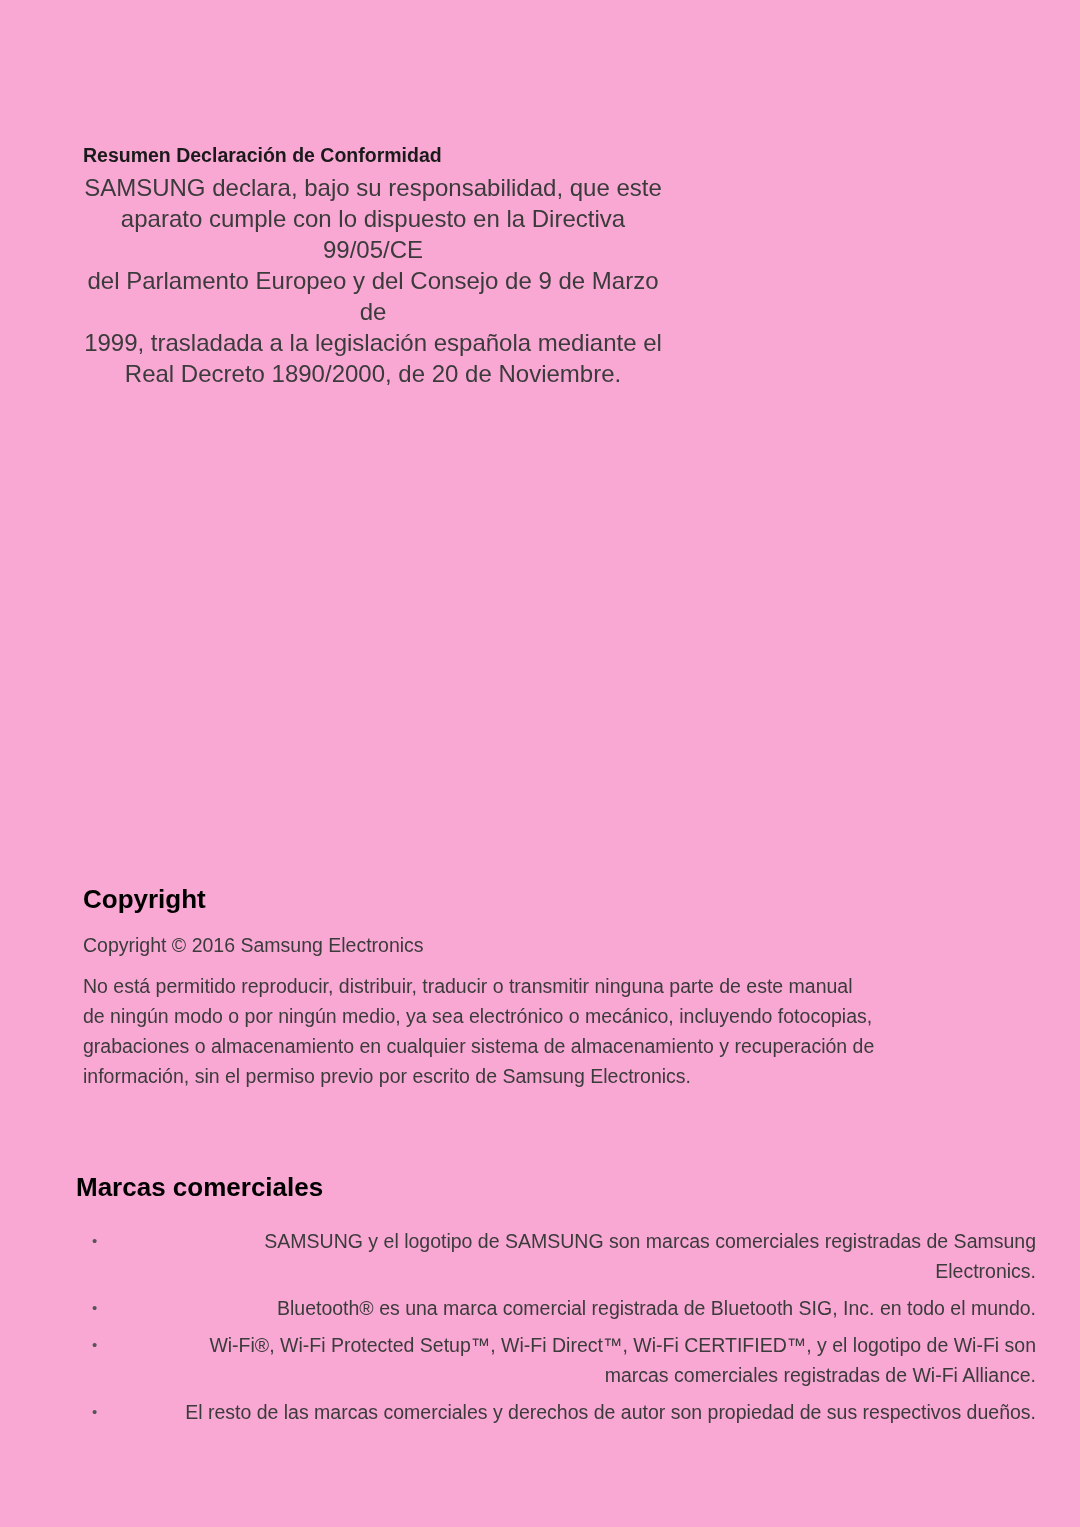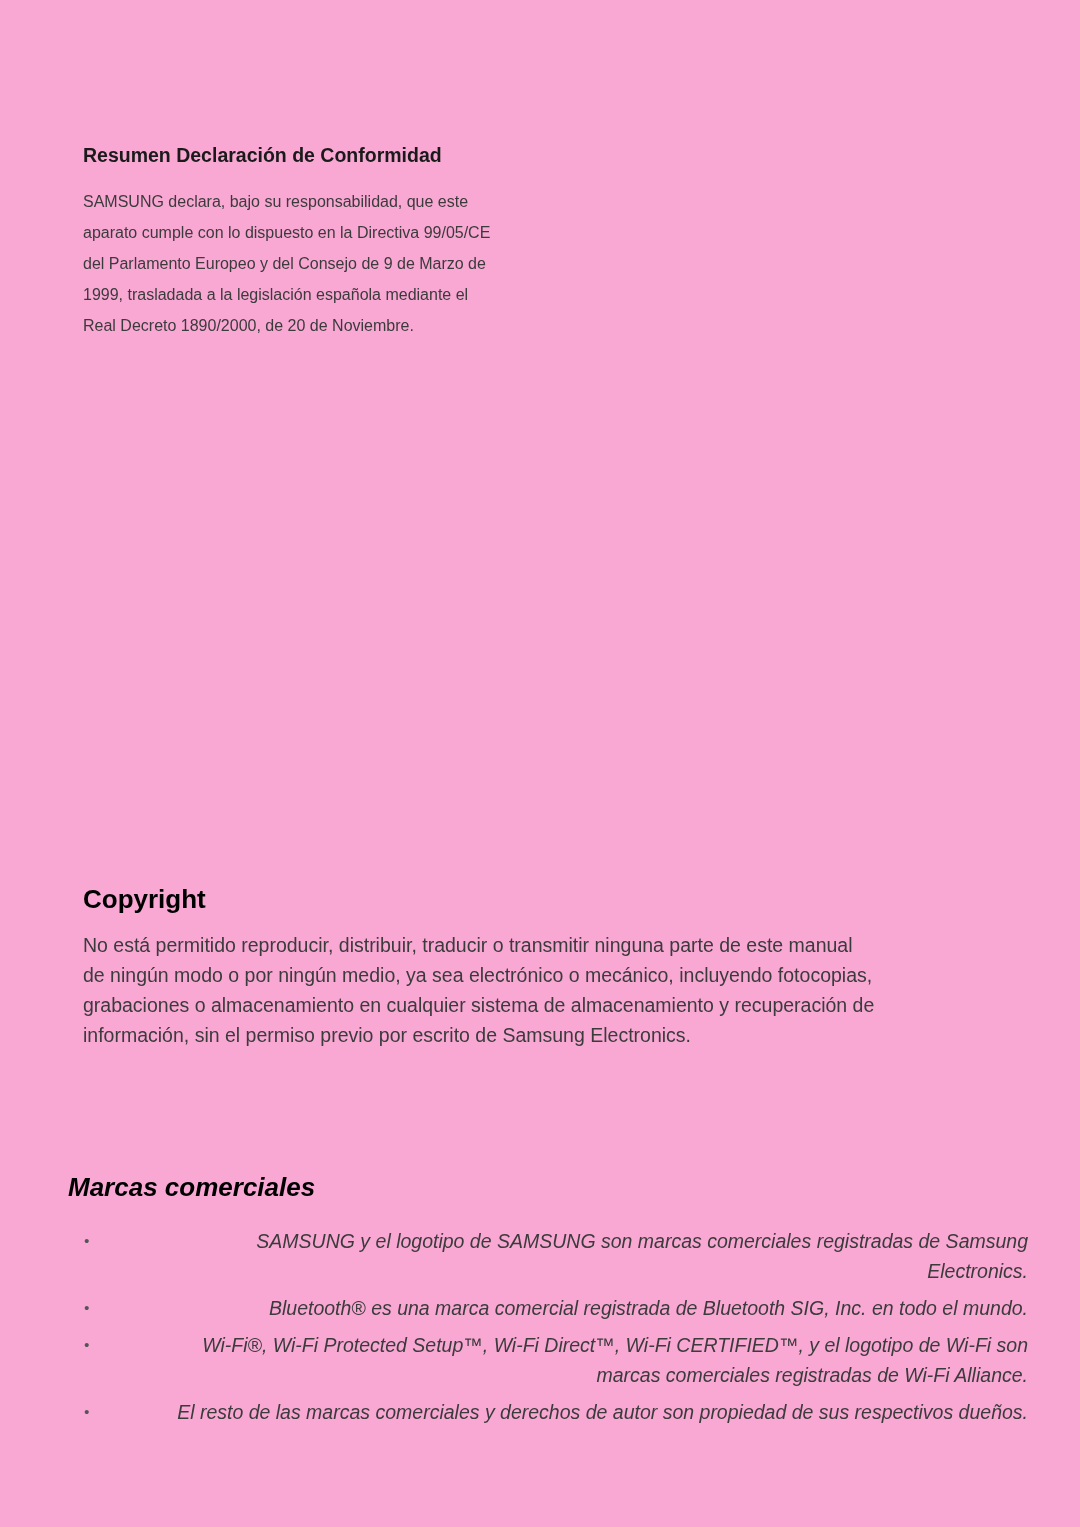--- a/index.html
+++ b/index.html
@@ -28,24 +28,25 @@
       width: 580px;
     }
     .conformity-heading {
       margin: 0;
       font-size: 19.5px;
       font-weight: bold;
       color: #1a1a1a;
       line-height: 31px;
     }
     .conformity-body {
-      margin: 15px 0 0 0;
-      font-size: 16px;
+      margin: 1px 0 0 0;
+      font-size: 24px;
       line-height: 31px;
       color: #3b3b3b;
+      text-align: center;
     }
 
     
     .copyright {
       position: absolute;
       left: 83px;
       top: 882px;
       width: 950px;
     }
     .section-heading {
@@ -58,24 +59,23 @@
     .para {
       margin: 0 0 11px 0;
       font-size: 19.5px;
       line-height: 30px;
       color: #3b3b3b;
     }
 
     
     .trademarks {
       position: absolute;
-      left: 68px;
+      left: 76px;
       top: 1170px;
       width: 960px;
-      font-style: italic;
     }
     .bullet-list {
       list-style: none;
       margin: 22px 0 0 0;
       padding: 0;
     }
     .bullet-item {
       display: flex;
       align-items: flex-start;
       margin: 0 0 7px 0;
@@ -106,20 +106,21 @@
     <h3 class="conformity-heading">Resumen Declaración de Conformidad</h3>
     <p class="conformity-body pre">SAMSUNG declara, bajo su responsabilidad, que este
 aparato cumple con lo dispuesto en la Directiva 99/05/CE
 del Parlamento Europeo y del Consejo de 9 de Marzo de
 1999, trasladada a la legislación española mediante el
 Real Decreto 1890/2000, de 20 de Noviembre.</p>
   </section>
 
   <section class="copyright">
     <h1 class="section-heading">Copyright</h1>
+    <p class="para">Copyright © 2016 Samsung Electronics</p>
     <p class="para pre">No está permitido reproducir, distribuir, traducir o transmitir ninguna parte de este manual
 de ningún modo o por ningún medio, ya sea electrónico o mecánico, incluyendo fotocopias,
 grabaciones o almacenamiento en cualquier sistema de almacenamiento y recuperación de
 información, sin el permiso previo por escrito de Samsung Electronics.</p>
   </section>
 
   <section class="trademarks">
     <h1 class="section-heading">Marcas comerciales</h1>
     <ul class="bullet-list">
       <li class="bullet-item">

